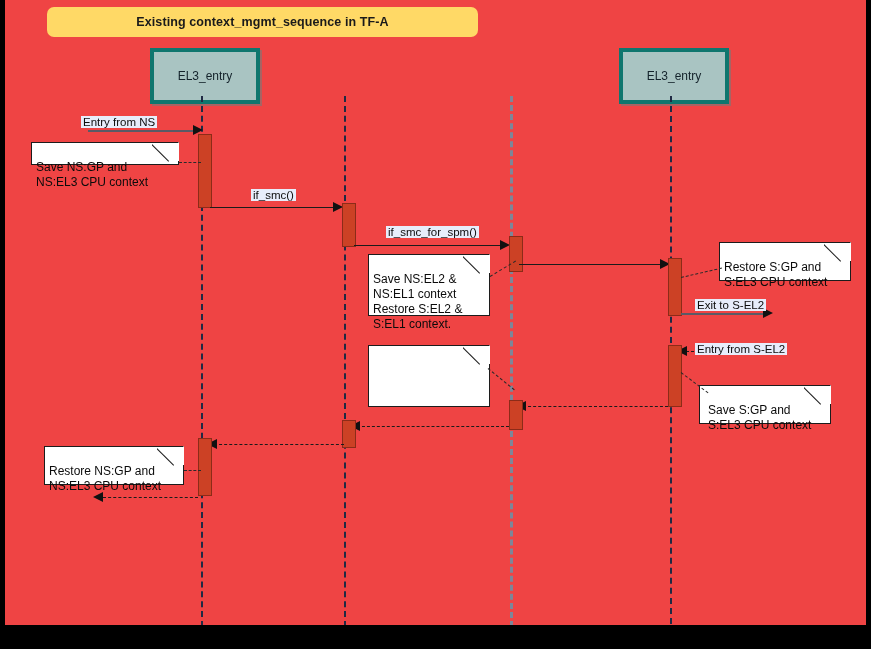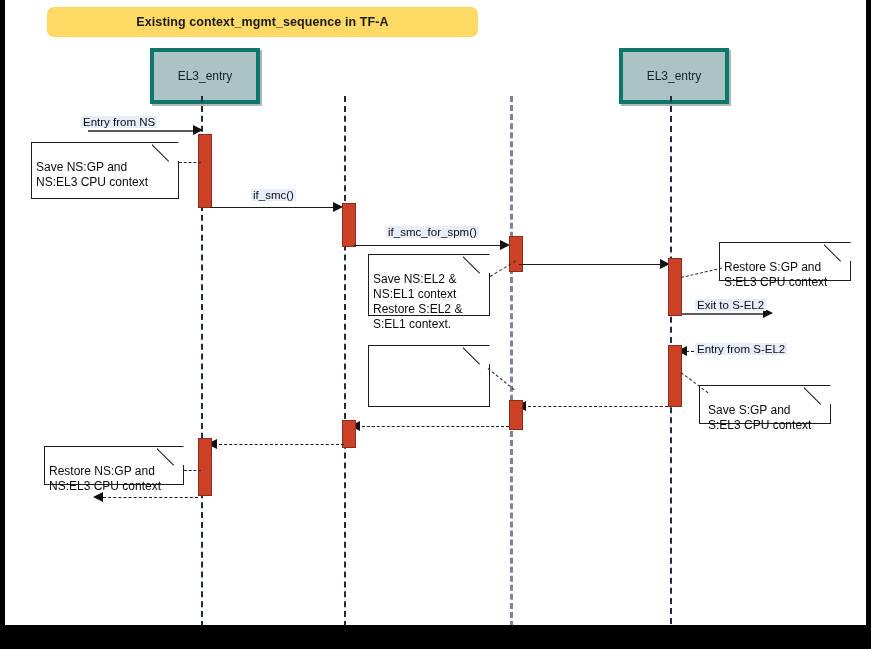--- a/index.html
+++ b/index.html
@@ -15,21 +15,21 @@
     background: #000000;
     overflow: hidden;
     font-family: "Liberation Sans", sans-serif;
   }
   #canvas {
     position: absolute;
     left: 5px;
     top: 0px;
     width: 861px;
     height: 625px;
-    background: #ffffff;
+    background: #ef4444;
     overflow: hidden;
   }
   
   #title-banner {
     position: absolute;
     left: 42px;
     top: 7px;
     width: 431px;
     height: 30px;
     background: #ffd966;
@@ -169,21 +169,21 @@
     <div class="lifeline" style="left:339px; top:96px; height:531px;"></div>
     <div class="lifeline muted" style="left:505px; top:96px; height:531px;"></div>
     <div class="lifeline" style="left:665px; top:96px; height:538px;"></div>
 
     <div class="msg-line gray" style="left:83px; top:130px; width:108px;"></div>
     <div class="arrow-right" style="left:188px; top:125px;"></div>
     <div class="msg-label" style="left:76px; top:116px;">Entry from NS</div>
 
     <div class="activation" style="left:193px; top:134px; height:72px;"></div>
 
-    <div class="note" style="left:26px; top:142px; width:148px; height:57px;">
+    <div class="note" style="left:26px; top:142px; width:148px; height:23px;">
       <span>Save NS:GP and
 NS:EL3 CPU context</span>
       <span class="fold"></span>
       <span class="fold-edge"></span>
     </div>
     <div class="connector" style="left:174px; top:162px; width:22px;"></div>
 
     <div class="msg-line" style="left:205px; top:207px; width:126px;"></div>
     <div class="arrow-right" style="left:328px; top:202px;"></div>
     <div class="msg-label" style="left:246px; top:189px;">if_smc()</div>

